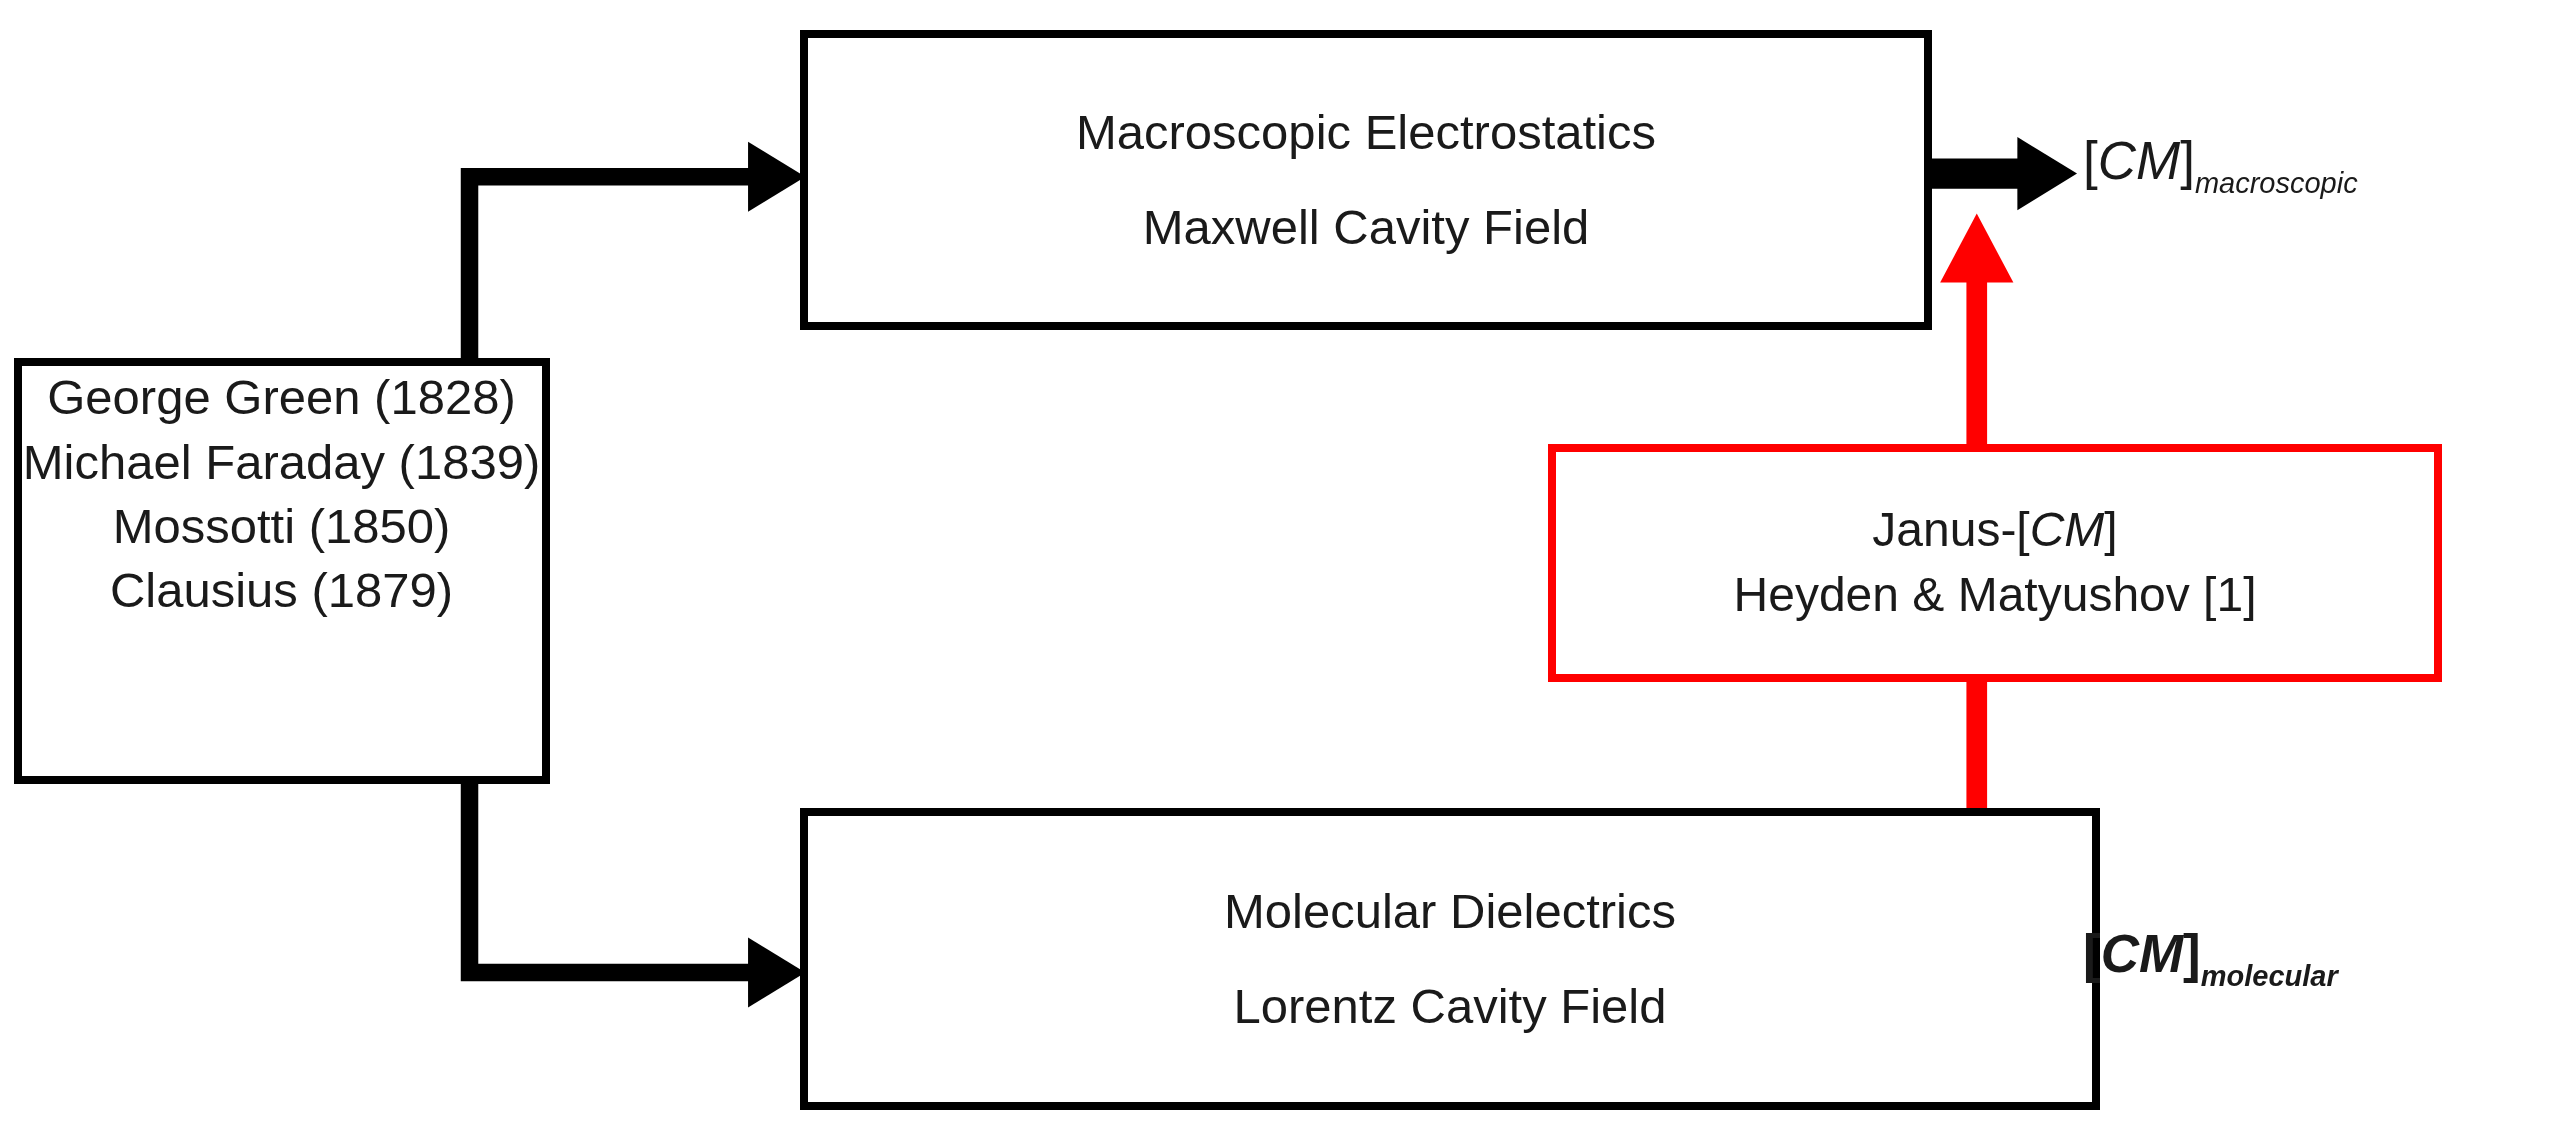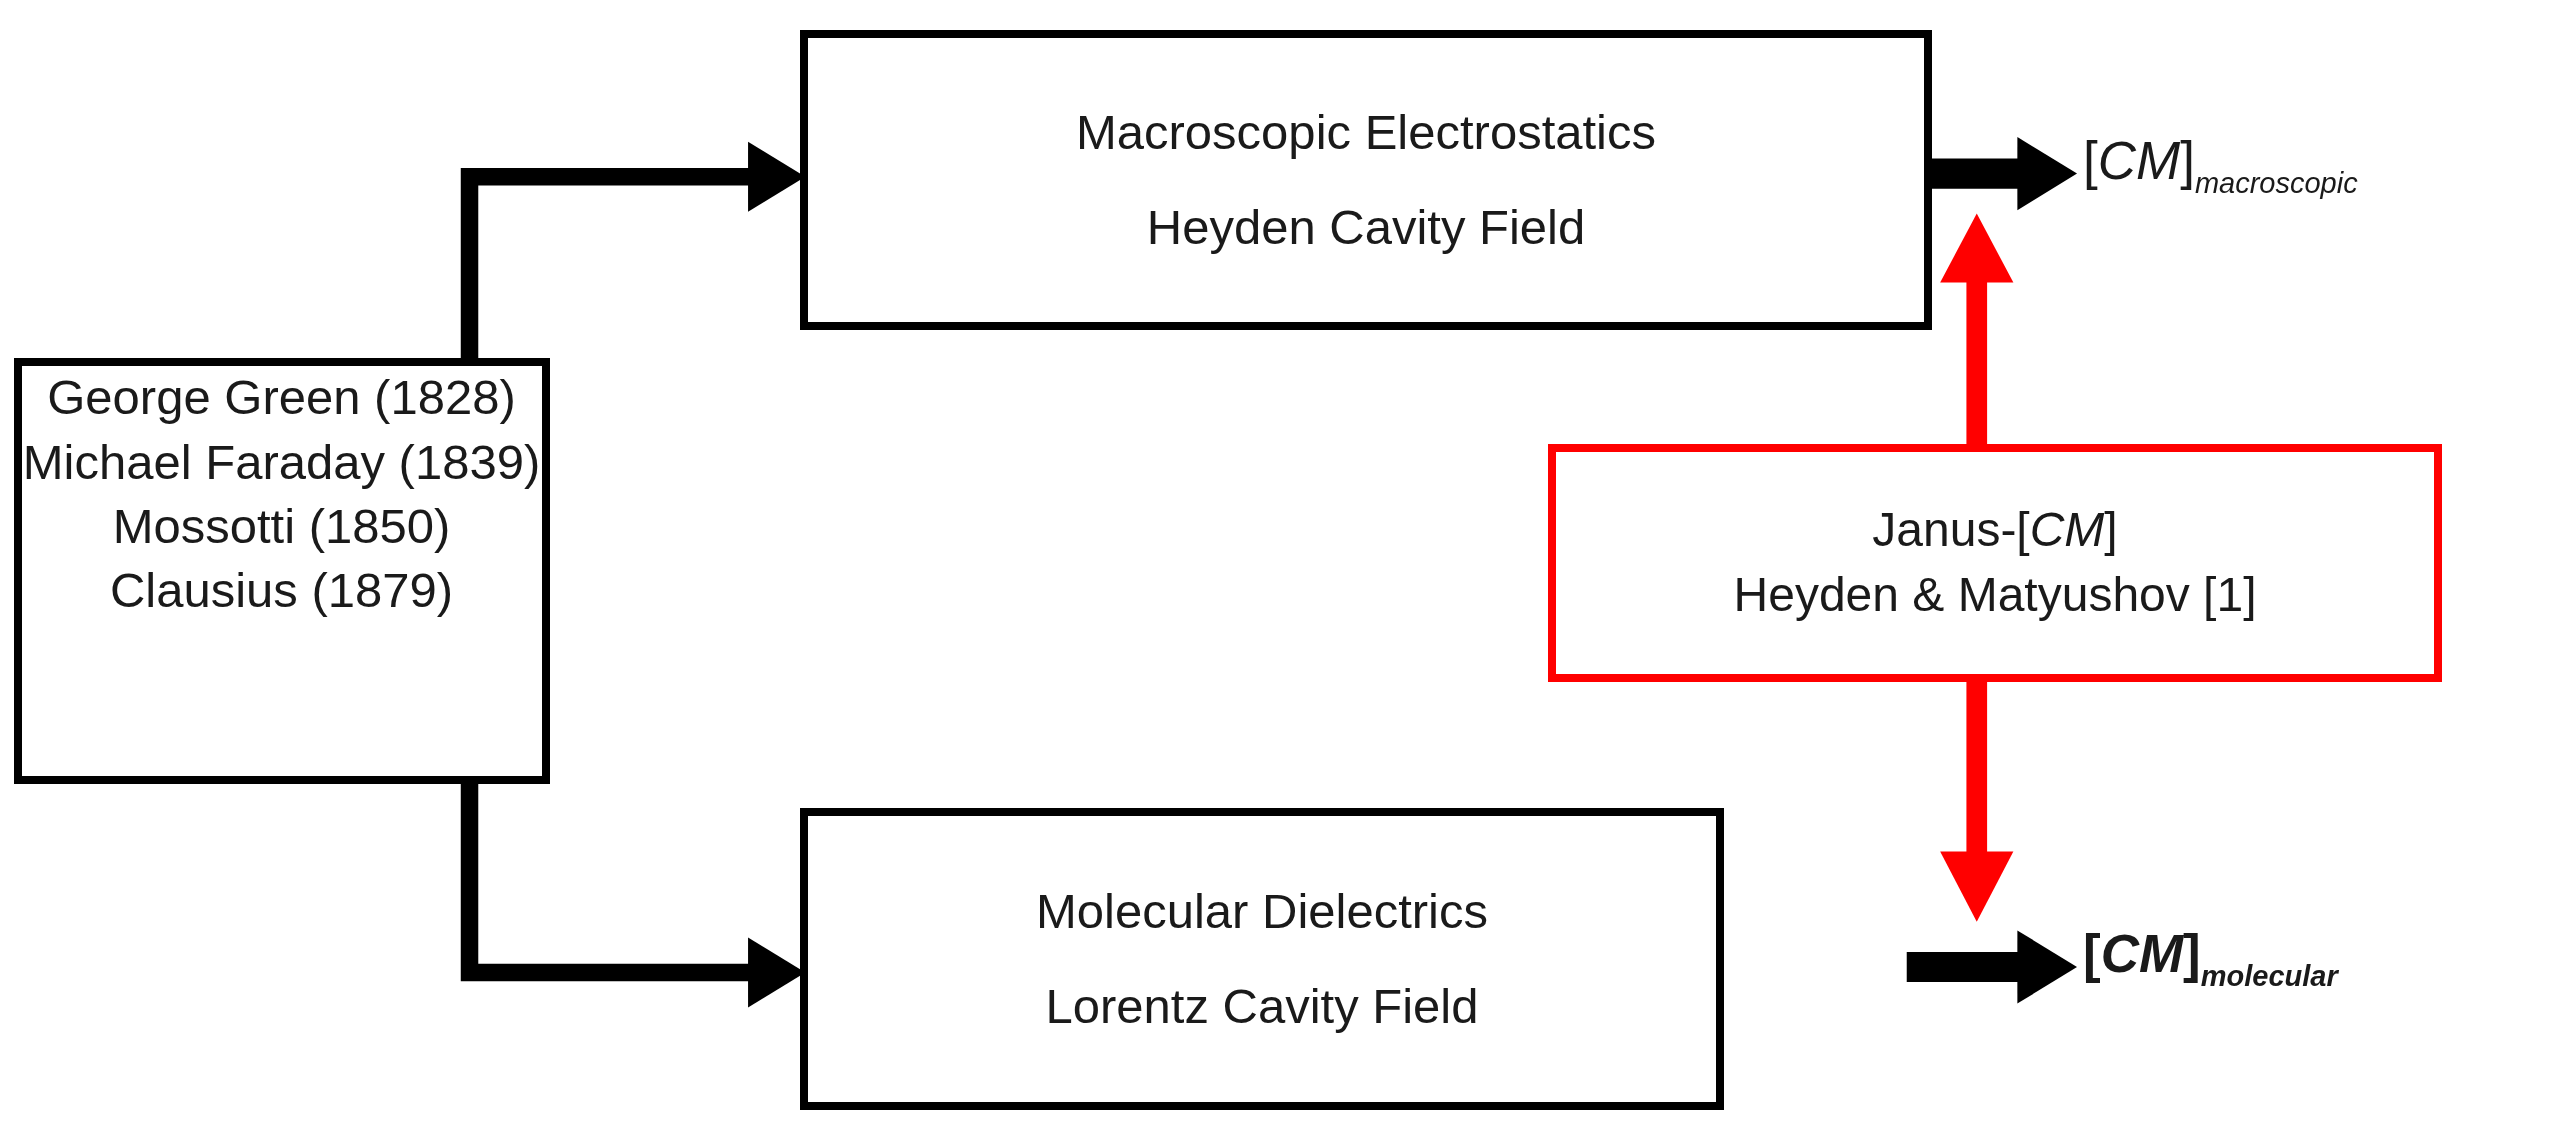--- a/index.html
+++ b/index.html
@@ -59,21 +59,21 @@
     top: 30px;
     width: 1132px;
     height: 300px;
   }
   #macroscopic-box .box-line:first-child { margin-bottom: 43px; }
 
   
   #molecular-box {
     left: 800px;
     top: 808px;
-    width: 924px;
+    width: 1300px;
     height: 302px;
   }
   #molecular-box .box-line:first-child { margin-bottom: 43px; }
 
   
   #janus-box {
     left: 1548px;
     top: 444px;
     width: 894px;
     height: 238px;
@@ -152,21 +152,21 @@
 
   <div class="node-box black" id="origins-box">
     <div class="box-line">George Green (1828)</div>
     <div class="box-line">Michael Faraday (1839)</div>
     <div class="box-line">Mossotti (1850)</div>
     <div class="box-line">Clausius (1879)</div>
   </div>
 
   <div class="node-box black" id="macroscopic-box">
     <div class="box-line">Macroscopic Electrostatics</div>
-    <div class="box-line">Heyden Cavity Field</div>
+    <div class="box-line">Maxwell Cavity Field</div>
   </div>
 
   <div class="node-box black" id="molecular-box">
     <div class="box-line">Molecular Dielectrics</div>
     <div class="box-line">Lorentz Cavity Field</div>
   </div>
 
   <div class="node-box red" id="janus-box">
     <div class="box-line">
       <span>Janus-[</span><span class="ital">CM</span><span>]</span>

